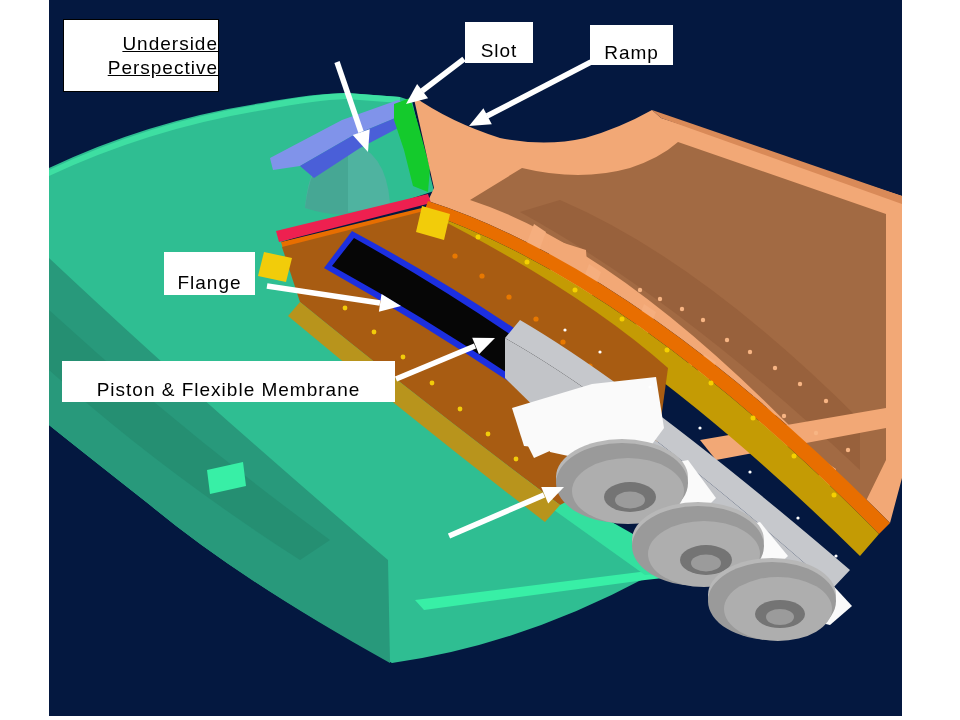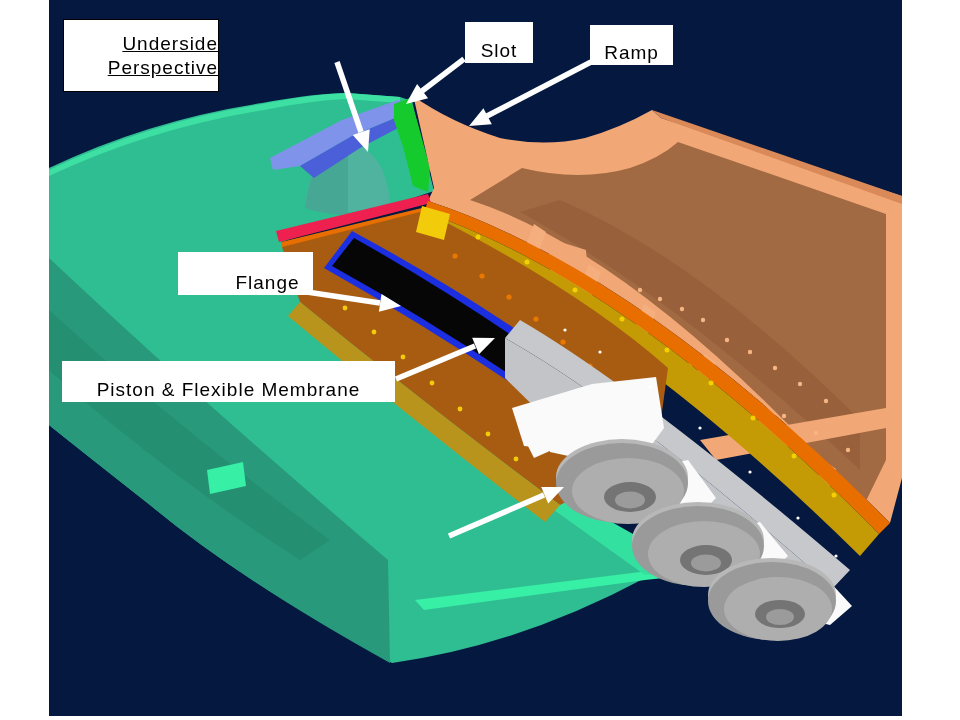--- a/index.html
+++ b/index.html
@@ -212,18 +212,18 @@
 <div class="callout title" style="left:63px;top:19px;width:154px;height:71px;">
   <span>Underside</span>
   <span>Perspective</span>
 </div>
 
 
 <div class="callout" style="left:465px;top:22px;width:68px;height:41px;">Slot</div>
 
 <div class="callout" style="left:590px;top:25px;width:83px;height:40px;">Ramp</div>
 
-<div class="callout" style="left:178px;top:252px;width:91px;height:43px;padding-left:44px;">Flange</div>
+<div class="callout" style="left:164px;top:252px;width:91px;height:43px;">Flange</div>
 
 <div class="callout" style="left:62px;top:361px;width:333px;height:41px;">Piston &amp; Flexible Membrane</div>
 
 
 </div>
 
 </body></html>

